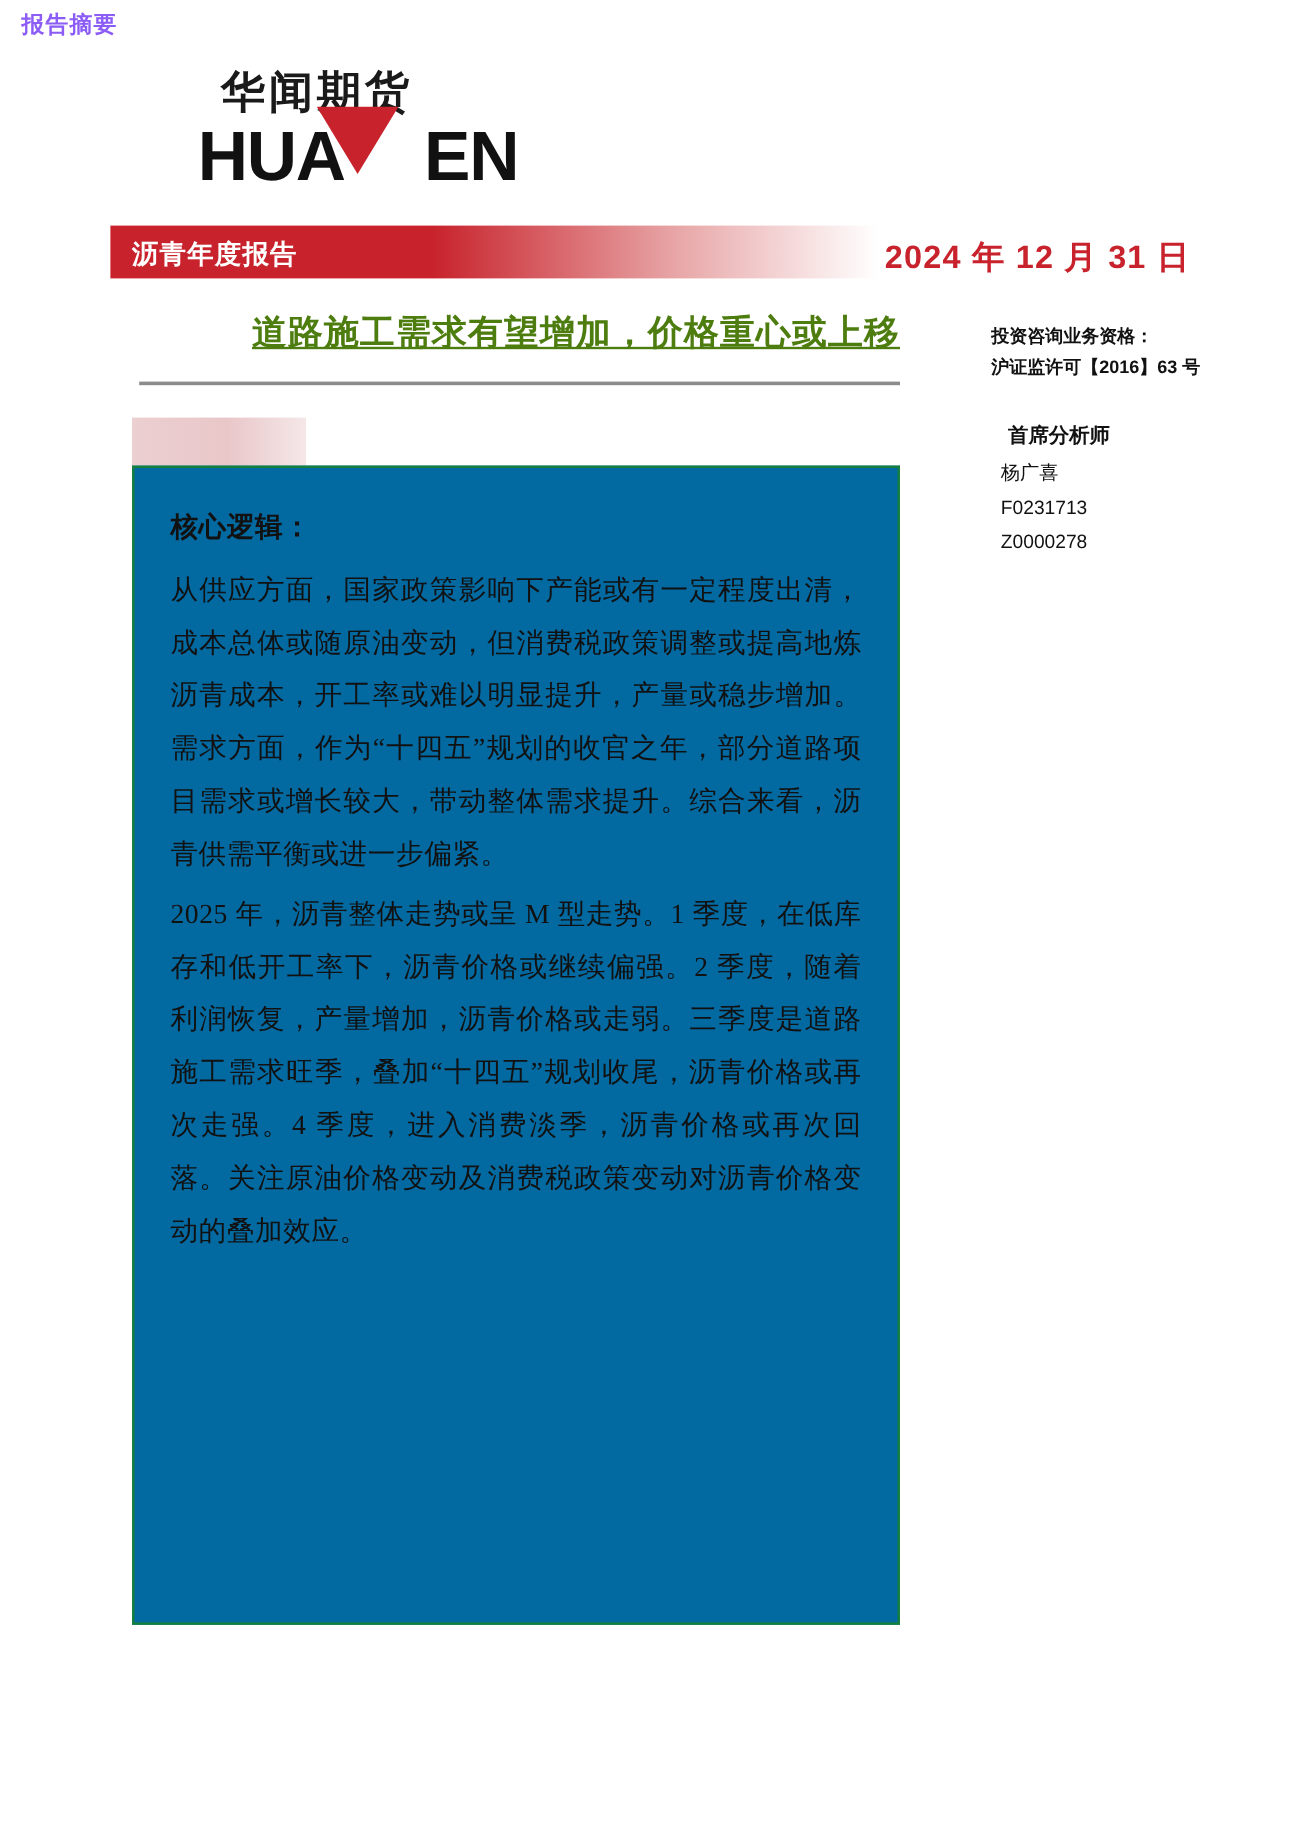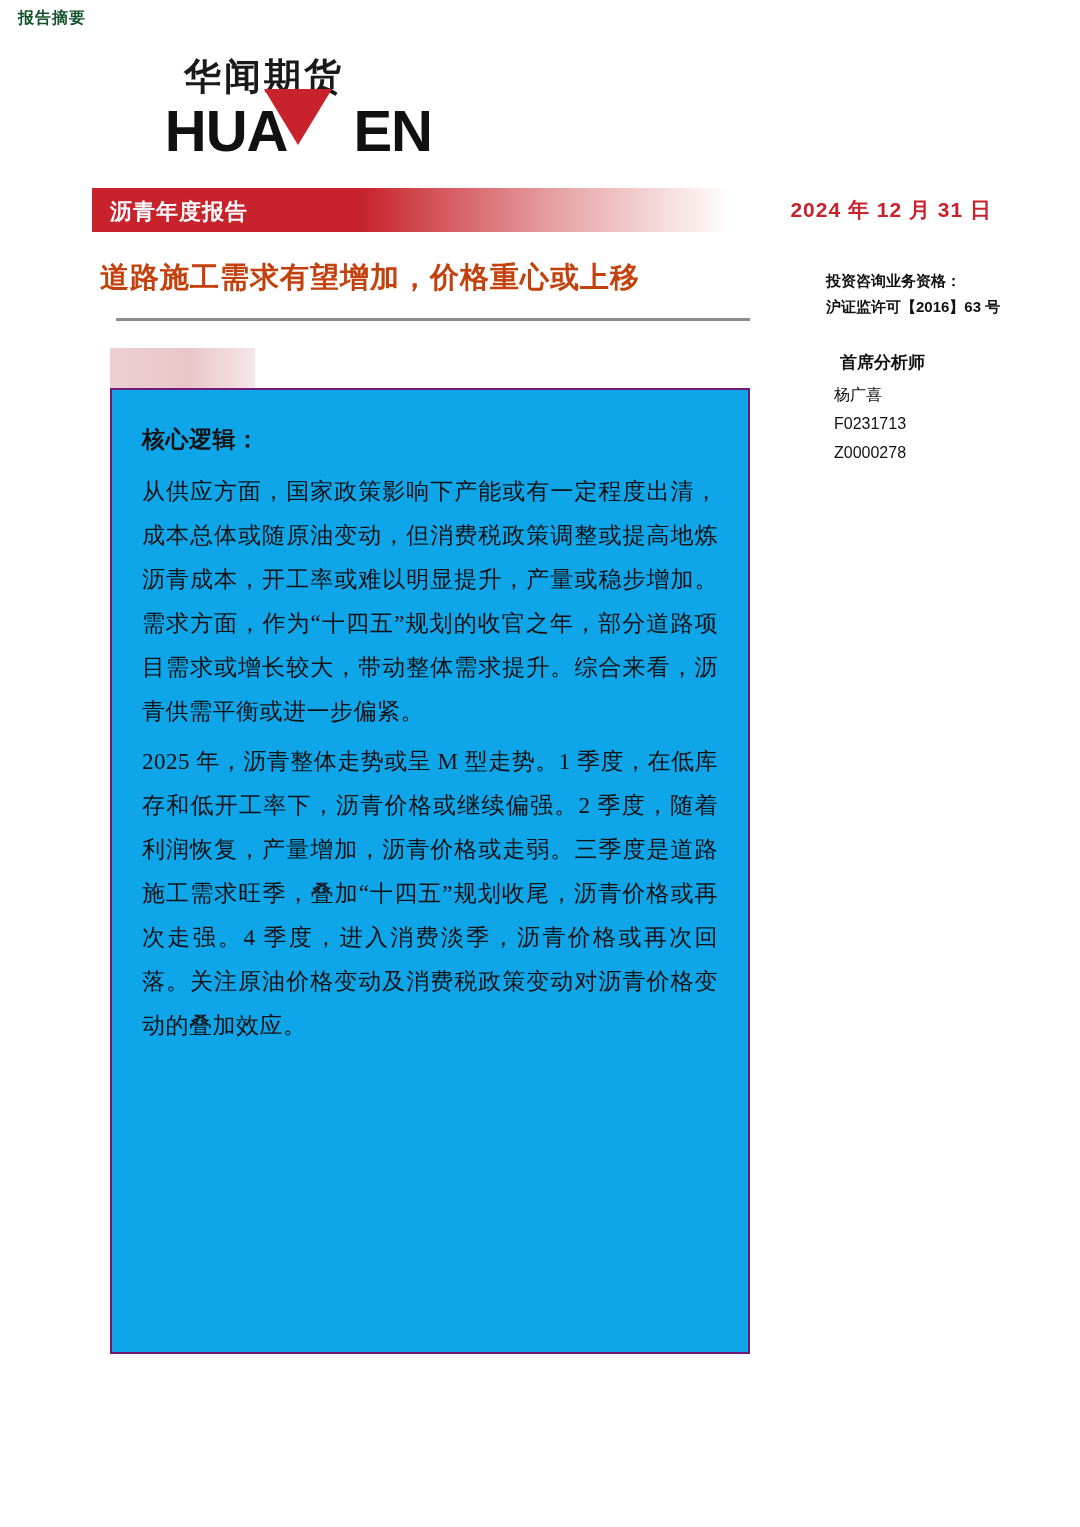--- a/index.html
+++ b/index.html
@@ -89,37 +89,38 @@
     font-size: 22px;
     color: #ffffff;
     letter-spacing: 1px;
   }
   .banner-date {
     position: absolute;
     right: 0;
     top: 8px;
     font-family: "Liberation Sans", sans-serif;
     font-weight: bold;
-    font-size: 21px;
+    font-size: 27px;
     color: #c8232c;
     letter-spacing: 1px;
   }
 
   
   .doc-title {
     position: absolute;
     left: 100px;
     top: 258px;
     width: 650px;
-    text-align: left;
+    text-align: right;
     font-family: "Liberation Serif", serif;
     font-weight: bold;
     font-size: 29px;
-    color: #c2410c;
-    letter-spacing: 1px;
+    color: #4d7c0f;
+    letter-spacing: 1px;
+    text-decoration: underline;
   }
   .title-rule {
     position: absolute;
     left: 116px;
     top: 318px;
     width: 634px;
     height: 3px;
     background: #8c8c8c;
   }
 
@@ -131,35 +132,35 @@
     width: 145px;
     height: 40px;
     background: linear-gradient(to right, #eccfd0 0%, #e9c7c9 55%, #f5e7e8 100%);
   }
   .abstract-tab-text {
     position: absolute;
     left: 18px;
     top: 8px;
     font-family: Liberation Serif, serif;
     font-weight: bold;
-    font-size: 16px;
-    color: #14532d;
+    font-size: 19px;
+    color: #8b5cf6;
     letter-spacing: 1px;
   }
 
   
   .abstract-box {
     position: absolute;
     left: 110px;
     top: 388px;
     width: 640px;
     height: 966px;
-    border: 2px solid #701a75;
+    border: 2px solid #15803d;
     box-sizing: border-box;
-    background: #0ea5e9;
+    background: #0369a1;
   }
   .abstract-inner {
     padding: 28px 30px 0 30px;
   }
   .abstract-inner p {
     margin: 0 0 6px 0;
     font-family: "Liberation Serif", serif;
     font-size: 23px;
     line-height: 44px;
     color: #111111;

